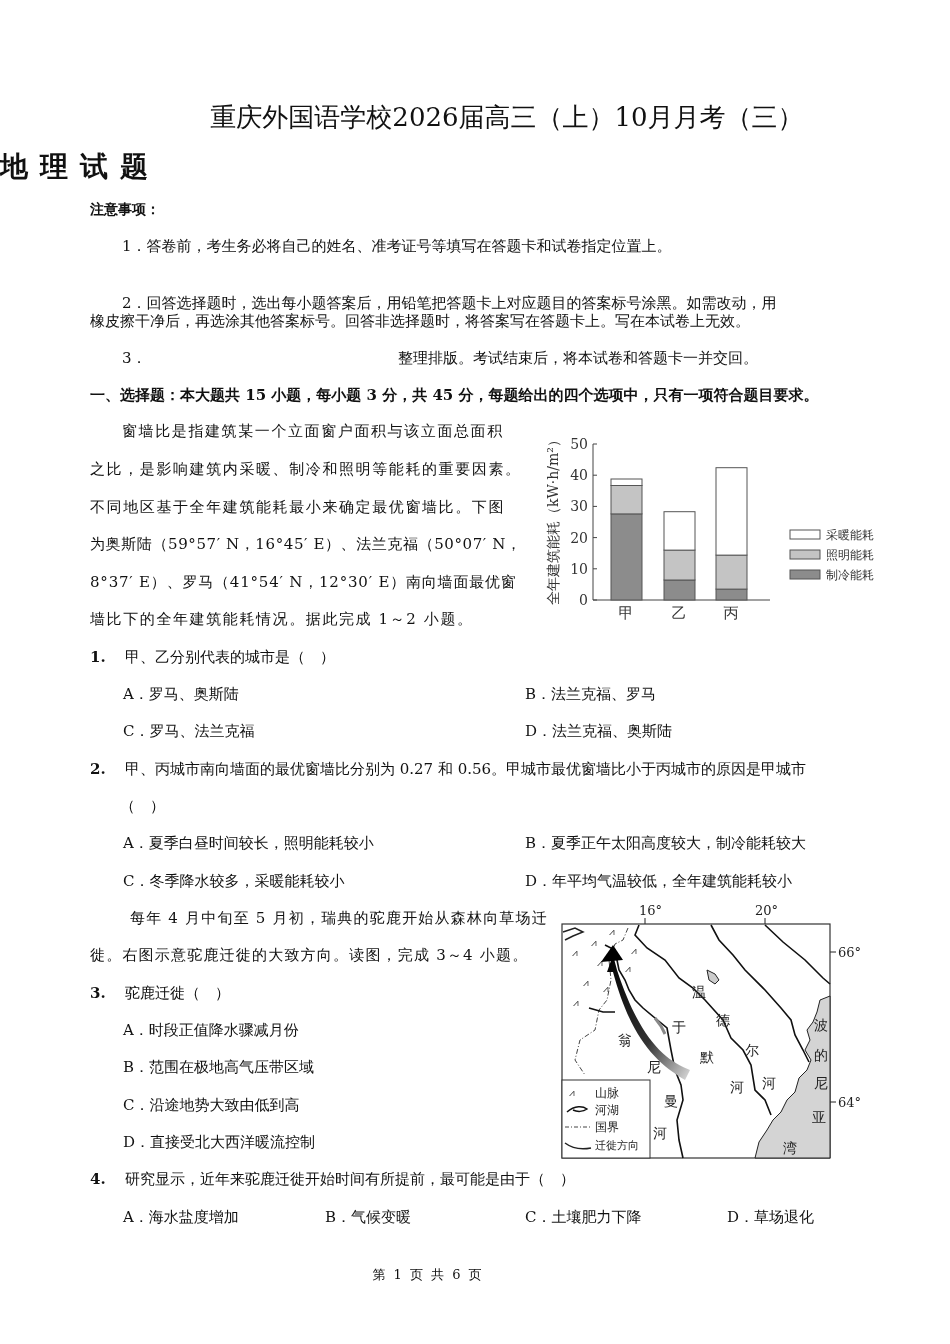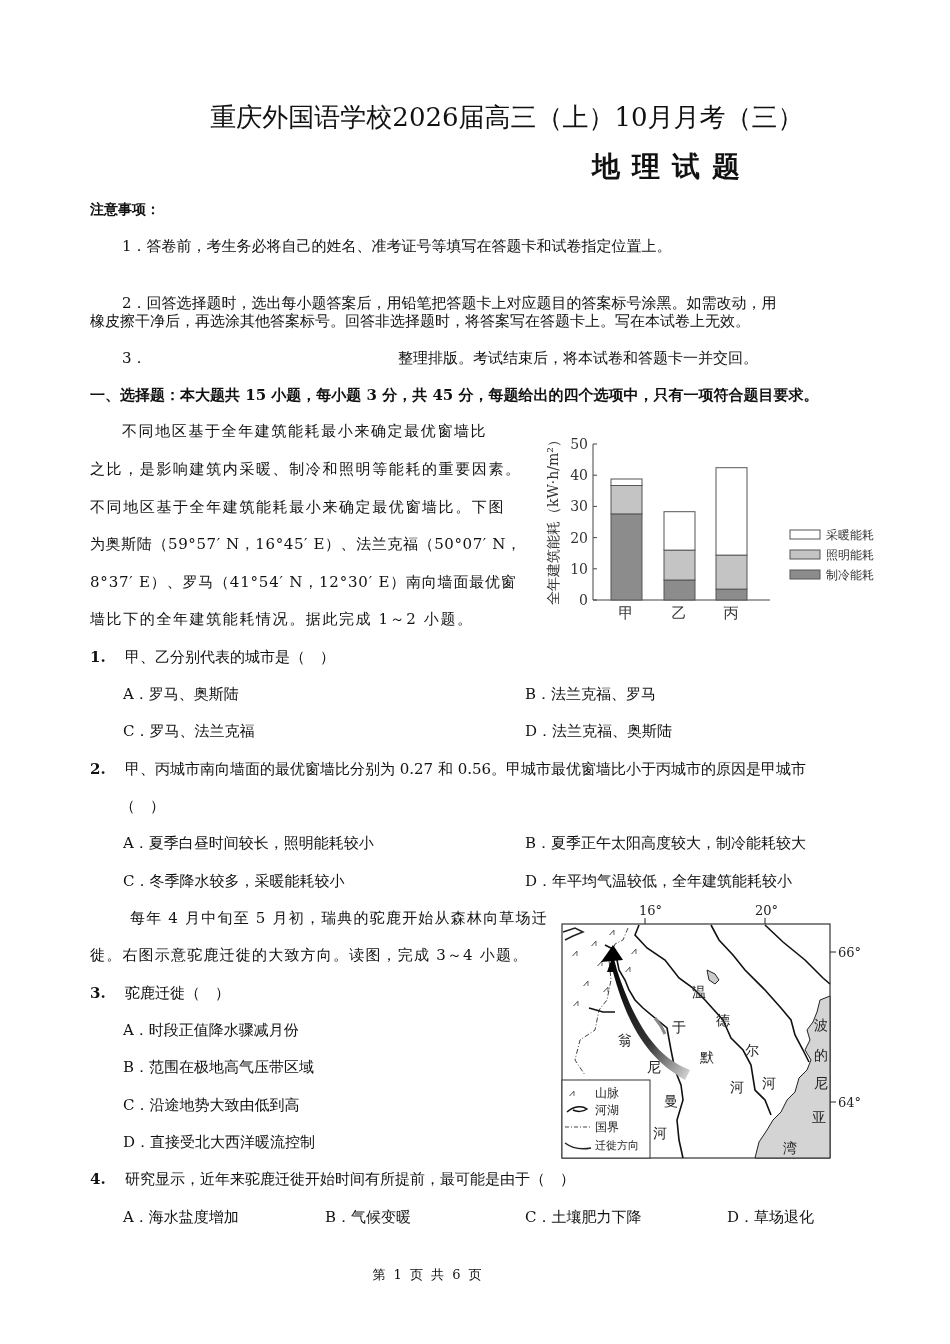--- a/index.html
+++ b/index.html
@@ -1,20 +1,20 @@
 <!DOCTYPE html>
 <html><head>
 <meta charset="utf-8">
 <style>
   * { box-sizing: border-box; margin: 0; padding: 0; }
   html, body { width: 950px; height: 1344px; background: #ffffff; }
   body { position: relative; font-family: "DejaVu Serif", "Liberation Serif", serif; color: #111; overflow: hidden; }
   .abs { position: absolute; white-space: nowrap; }
   .title { left: 0; width: 950px; top: 100px; text-align: center; font-size: 26px; letter-spacing: 0px; margin-left: 32px; }
-  .subtitle { left: 0; width: 752px; top: 148px; text-align: right; font-size: 28px; font-weight: bold; letter-spacing: 12px; }
+  .subtitle { left: 0; width: 752px; top: 148px; text-align: left; font-size: 28px; font-weight: bold; letter-spacing: 12px; }
   .notice-h { left: 90px; top: 201px; font-size: 14px; font-weight: bold; }
   .txt { font-size: 15px; text-align: right; }
   .section { left: 90px; top: 386px; font-size: 15px; font-weight: bold; }
   .qnum { font-weight: bold; }
   .footer { left: 0; width: 854px; top: 1266px; text-align: center; font-size: 13px; word-spacing: 4px; }
   .para { font-size: 15px; letter-spacing: 1.6px; }
   svg text { font-family: "DejaVu Serif", "Liberation Serif", serif; }
 </style>
 </head>
 <body>
@@ -25,21 +25,21 @@
 <div class="abs notice-h">注意事项：</div>
 <div class="abs txt" style="left:122px;top:237px;">1．答卷前，考生务必将自己的姓名、准考证号等填写在答题卡和试卷指定位置上。</div>
 <div class="abs txt" style="left:122px;top:274px;margin-top:20px;">2．回答选择题时，选出每小题答案后，用铅笔把答题卡上对应题目的答案标号涂黑。如需改动，用</div>
 <div class="abs txt" style="left:90px;top:312px;">橡皮擦干净后，再选涂其他答案标号。回答非选择题时，将答案写在答题卡上。写在本试卷上无效。</div>
 <div class="abs txt" style="left:122px;top:349px;">3．</div>
 <div class="abs txt" style="left:398px;top:349px;">整理排版。考试结束后，将本试卷和答题卡一并交回。</div>
 
 <div class="abs section">一、选择题：本大题共 15 小题，每小题 3 分，共 45 分，每题给出的四个选项中，只有一项符合题目要求。</div>
 
 <div>
-  <div class="abs para" style="left:122px;top:422px;">不同地区基于全年建筑能耗最小来确定最优窗墙比</div>
+  <div class="abs para" style="left:122px;top:422px;">窗墙比是指建筑某一个立面窗户面积与该立面总面积</div>
   <div class="abs para" style="left:90px;top:460px;">之比，是影响建筑内采暖、制冷和照明等能耗的重要因素。</div>
   <div class="abs para" style="left:90px;top:498px;">不同地区基于全年建筑能耗最小来确定最优窗墙比。下图</div>
   <div class="abs para" style="left:90px;top:535px;letter-spacing:0.6px;">为奥斯陆（59°57′ N，16°45′ E）、法兰克福（50°07′ N，</div>
   <div class="abs para" style="left:90px;top:573px;letter-spacing:0.8px;">8°37′ E）、罗马（41°54′ N，12°30′ E）南向墙面最优窗</div>
   <div class="abs para" style="left:90px;top:610px;">墙比下的全年建筑能耗情况。据此完成 1～2 小题。</div>
 </div>
 
 <svg class="abs" style="left:540px;top:420px;" width="350" height="210">
 
   <text transform="translate(18,185) rotate(-90)" font-size="14" fill="#333">全年建筑能耗（kW·h/m²）</text>

